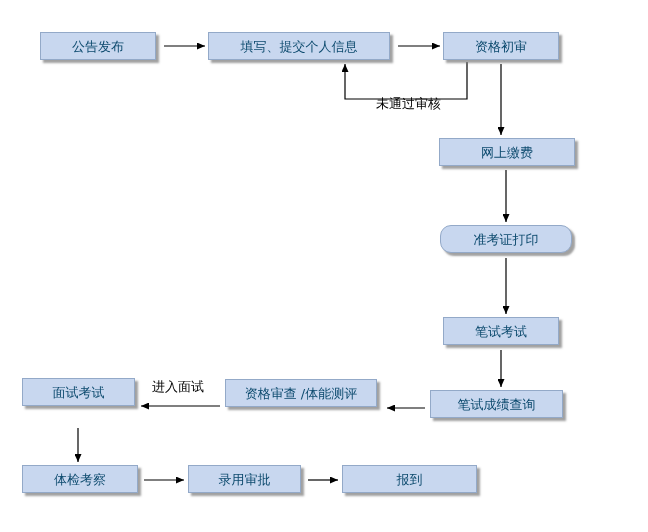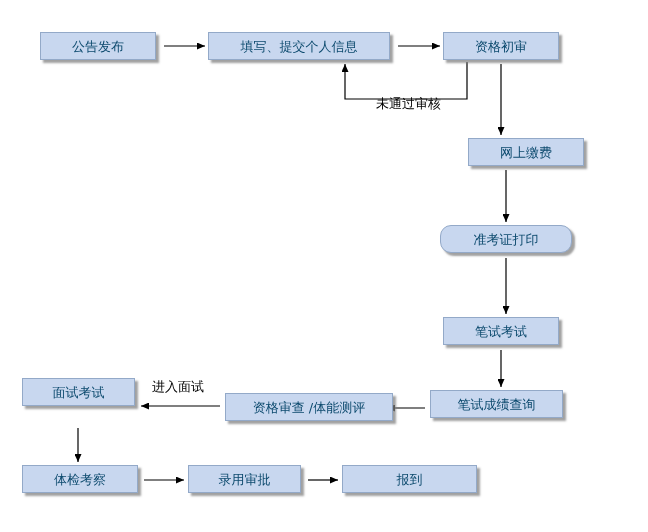--- a/index.html
+++ b/index.html
@@ -79,37 +79,37 @@
   </div>
 
   <div class="node" style="left:208px; top:32px; width:182px;">
     <span>填写、提交个人信息</span>
   </div>
 
   <div class="node" style="left:443px; top:32px; width:116px;">
     <span>资格初审</span>
   </div>
 
-  <div class="node" style="left:468px; top:138px; width:116px;">
+  <div class="node" style="left:439px; top:138px; width:136px;">
     <span>网上缴费</span>
   </div>
 
   <div class="node" style="left:440px; top:225px; width:132px;border-radius:11px;">
     <span>准考证打印</span>
   </div>
 
   <div class="node" style="left:443px; top:317px; width:116px;">
     <span>笔试考试</span>
   </div>
 
   <div class="node" style="left:430px; top:390px; width:133px;">
     <span>笔试成绩查询</span>
   </div>
 
-  <div class="node" style="left:225px; top:393px; width:168px;">
+  <div class="node" style="left:225px; top:379px; width:152px;">
     <span>资格审查 /体能测评</span>
   </div>
 
   <div class="node" style="left:22px; top:378px; width:113px;">
     <span>面试考试</span>
   </div>
 
   <div class="node" style="left:22px; top:465px; width:116px;">
     <span>体检考察</span>
   </div>

